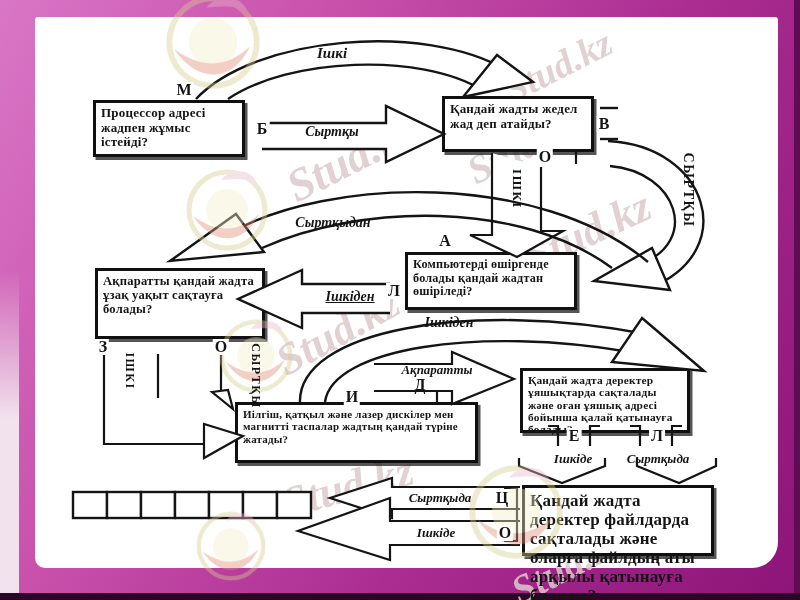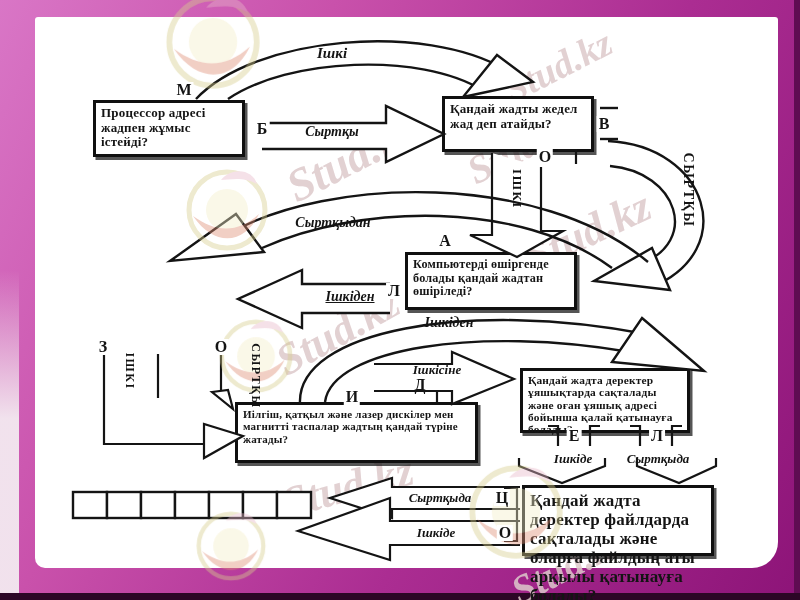--- a/index.html
+++ b/index.html
@@ -41,20 +41,21 @@
   <div class="wm" style="left:524px;top:146px;font-size:40px;">Stud.kz</div>
   <div class="wm" style="left:558px;top:66px;font-size:38px;">Stud.kz</div>
   <div class="wm" style="left:338px;top:332px;font-size:44px;transform:translate(-50%,-50%) rotate(-29deg);">Stud.kz</div>
   <div class="wm" style="left:588px;top:232px;font-size:44px;transform:translate(-50%,-50%) rotate(-25deg);">Stud.kz</div>
   <div class="wm" style="left:348px;top:487px;font-size:44px;transform:translate(-50%,-50%) rotate(-15deg);">Stud.kz</div>
   <div class="wm" style="left:568px;top:566px;font-size:40px;">Stud.kz</div>
 
   <div class="qbox" style="left:93px;top:100px;width:152px;height:57px;font-size:13px;">Процессор адресі жадпен жұмыс істейді?</div>
   <div class="qbox" style="left:442px;top:96px;width:152px;height:56px;font-size:13px;">Қандай жадты жедел жад деп атайды?</div>
   <div class="qbox" style="left:405px;top:252px;width:172px;height:58px;font-size:12.2px;">Компьютерді өшіргенде болады қандай жадтан өшіріледі?</div>
+  <div class="qbox" style="left:95px;top:268px;width:170px;height:71px;font-size:12.6px;">Ақпаратты қандай жадта ұзақ уақыт сақтауға болады?</div>
   <div class="qbox" style="left:235px;top:402px;width:243px;height:61px;font-size:11px;">Иілгіш, қатқыл және лазер дискілер мен магнитті таспалар жадтың қандай түріне жатады?</div>
   <div class="qbox" style="left:520px;top:368px;width:170px;height:65px;font-size:11.4px;line-height:1.08;">Қандай жадта деректер ұяшықтарда сақталады және оған ұяшық адресі бойынша қалай қатынауға болады?</div>
   <div class="qbox" style="left:522px;top:485px;width:192px;height:71px;font-size:17px;">Қандай жадта деректер файлдарда сақталады және оларға файлдың аты арқылы қатынауға болады?</div>
 
   <svg class="ink" width="800" height="600" viewBox="0 0 800 600">
     <defs>
       <g id="logo">
         <circle r="38" fill="none" stroke="#d6cd8c" stroke-width="5"></circle>
         <circle r="21" fill="#f4eec8"></circle>
         <path d="M-34,6 C-12,38 18,34 32,4 C10,24 -12,22 -34,6 Z" fill="#de8c74"></path>
@@ -169,18 +170,18 @@
 
   <span class="albl" style="left:332px;top:53px;font-size:15px;">Ішкі</span>
   <span class="albl" style="left:332px;top:132px;">Сыртқы</span>
   <span class="vlbl" style="left:517px;top:189px;">ІШКІ</span>
   <span class="vlbl" style="left:688px;top:190px;font-size:14px;">СЫРТҚЫ</span>
   <span class="albl" style="left:333px;top:223px;">Сыртқыдан</span>
   <span class="albl" style="left:350px;top:297px;text-decoration:underline;">Ішкіден</span>
   <span class="albl" style="left:449px;top:323px;">Ішкіден</span>
   <span class="vlbl" style="left:130px;top:371px;font-size:12px;">ІШКІ</span>
   <span class="vlbl" style="left:256px;top:376px;font-size:12px;">СЫРТҚЫ</span>
-  <span class="albl sm" style="left:437px;top:369px;">Ішкісіне</span>
+  <span class="albl sm" style="left:437px;top:369px;">Ақпаратты</span>
   <span class="albl sm" style="left:573px;top:458px;">Ішкіде</span>
   <span class="albl sm" style="left:658px;top:458px;">Сыртқыда</span>
   <span class="albl sm" style="left:440px;top:497px;">Сыртқыда</span>
   <span class="albl sm" style="left:436px;top:532px;">Ішкіде</span>
 </div>
 
 </body></html>

